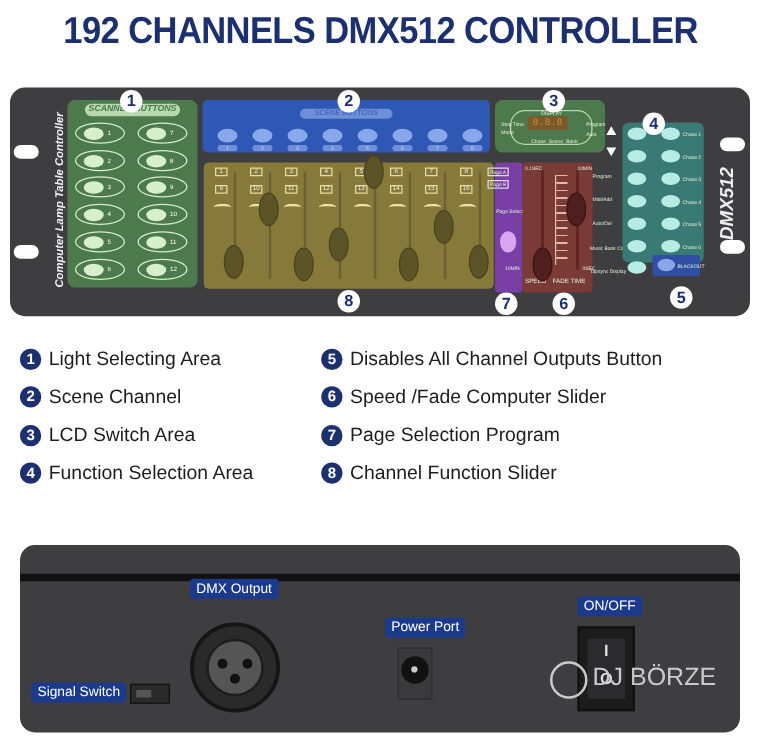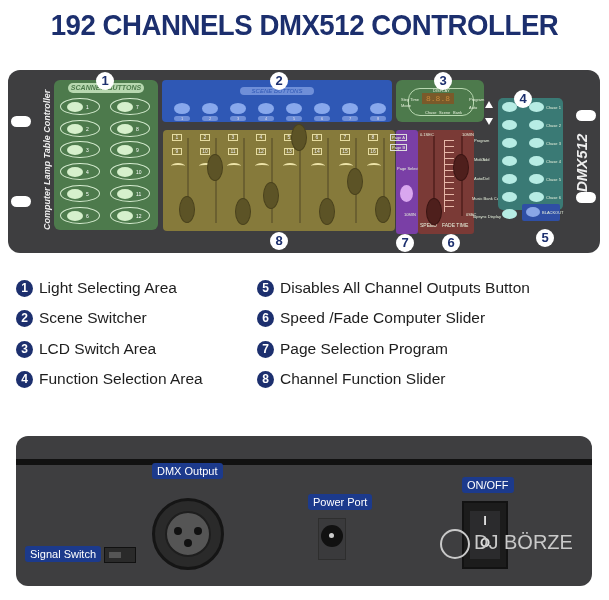--- a/index.html
+++ b/index.html
@@ -245,21 +245,21 @@
 </div>
 <div class="fbtn" style="left:502px;top:209px"></div>
 <div class="blackout">
   <div style="position:absolute;left:4px;top:3px;width:14px;height:10px;background:#8aa6e6;border-radius:50%"></div>
   <div class="tiny" style="left:20px;top:6px">BLACKOUT</div>
 </div>
 <div class="badge" style="left:514px;top:90px">4</div>
 <div class="badge" style="left:536px;top:229px">5</div>
 
 <div class="legend" style="left:16px;top:279px"><span class="lnum">1</span><span>Light Selecting Area</span></div>
-<div class="legend" style="left:16px;top:309px"><span class="lnum">2</span><span>Scene Switcher</span></div>
+<div class="legend" style="left:16px;top:309px"><span class="lnum">2</span><span>Scene Channel</span></div>
 <div class="legend" style="left:16px;top:340px"><span class="lnum">3</span><span>LCD Switch Area</span></div>
 <div class="legend" style="left:16px;top:370px"><span class="lnum">4</span><span>Function Selection Area</span></div>
 <div class="legend" style="left:257px;top:279px"><span class="lnum">5</span><span>Disables All Channel Outputs Button</span></div>
 <div class="legend" style="left:257px;top:309px"><span class="lnum">6</span><span>Speed /Fade Computer Slider</span></div>
 <div class="legend" style="left:257px;top:340px"><span class="lnum">7</span><span>Page Selection Program</span></div>
 <div class="legend" style="left:257px;top:370px"><span class="lnum">8</span><span>Channel Function Slider</span></div>
 
 <div class="rear"></div>
 <div class="rear-stripe"></div>
 

